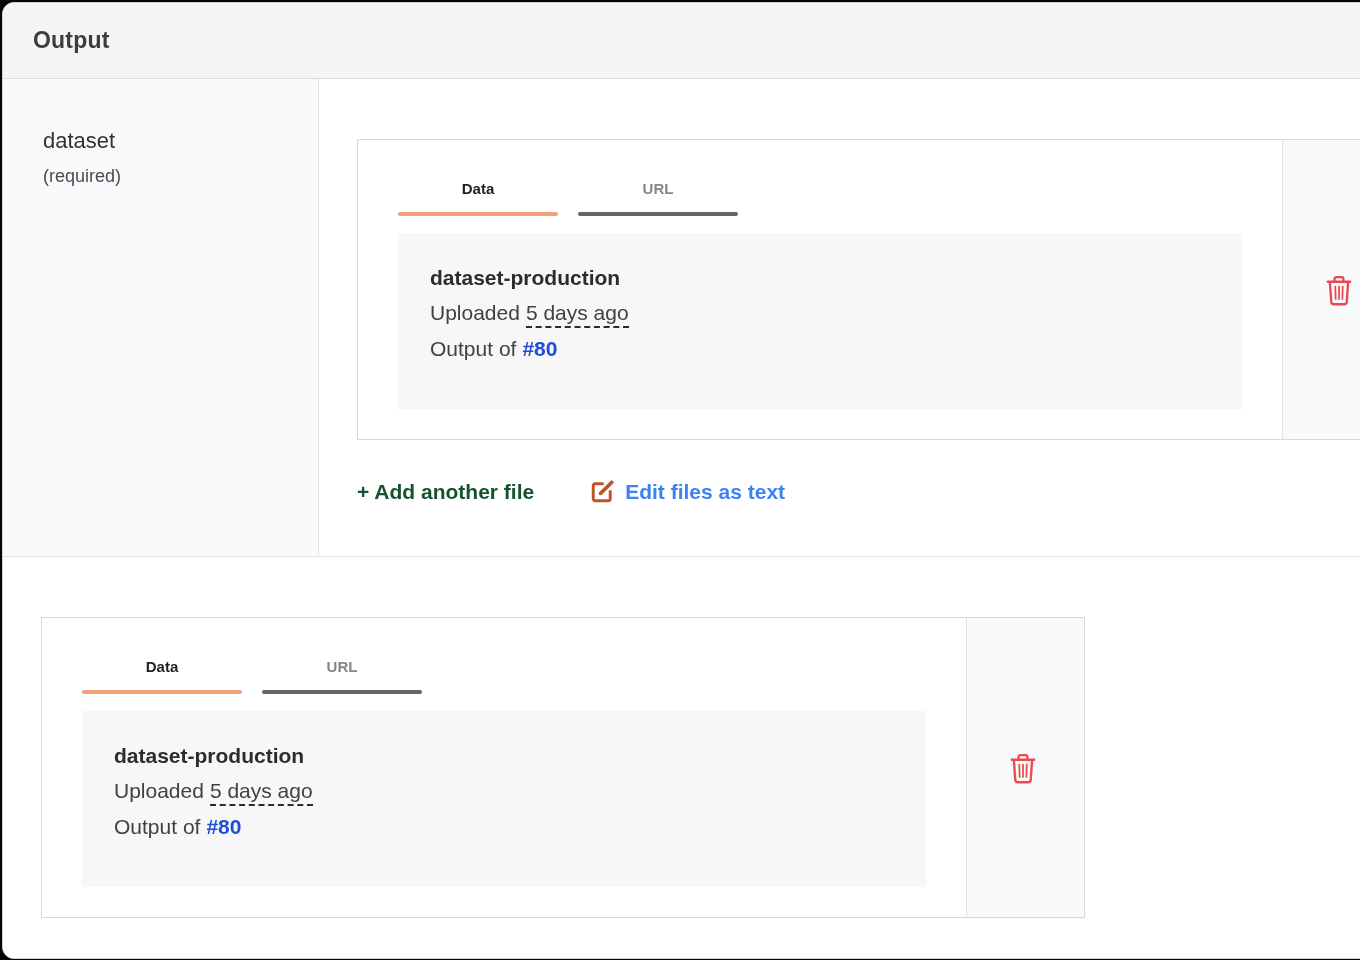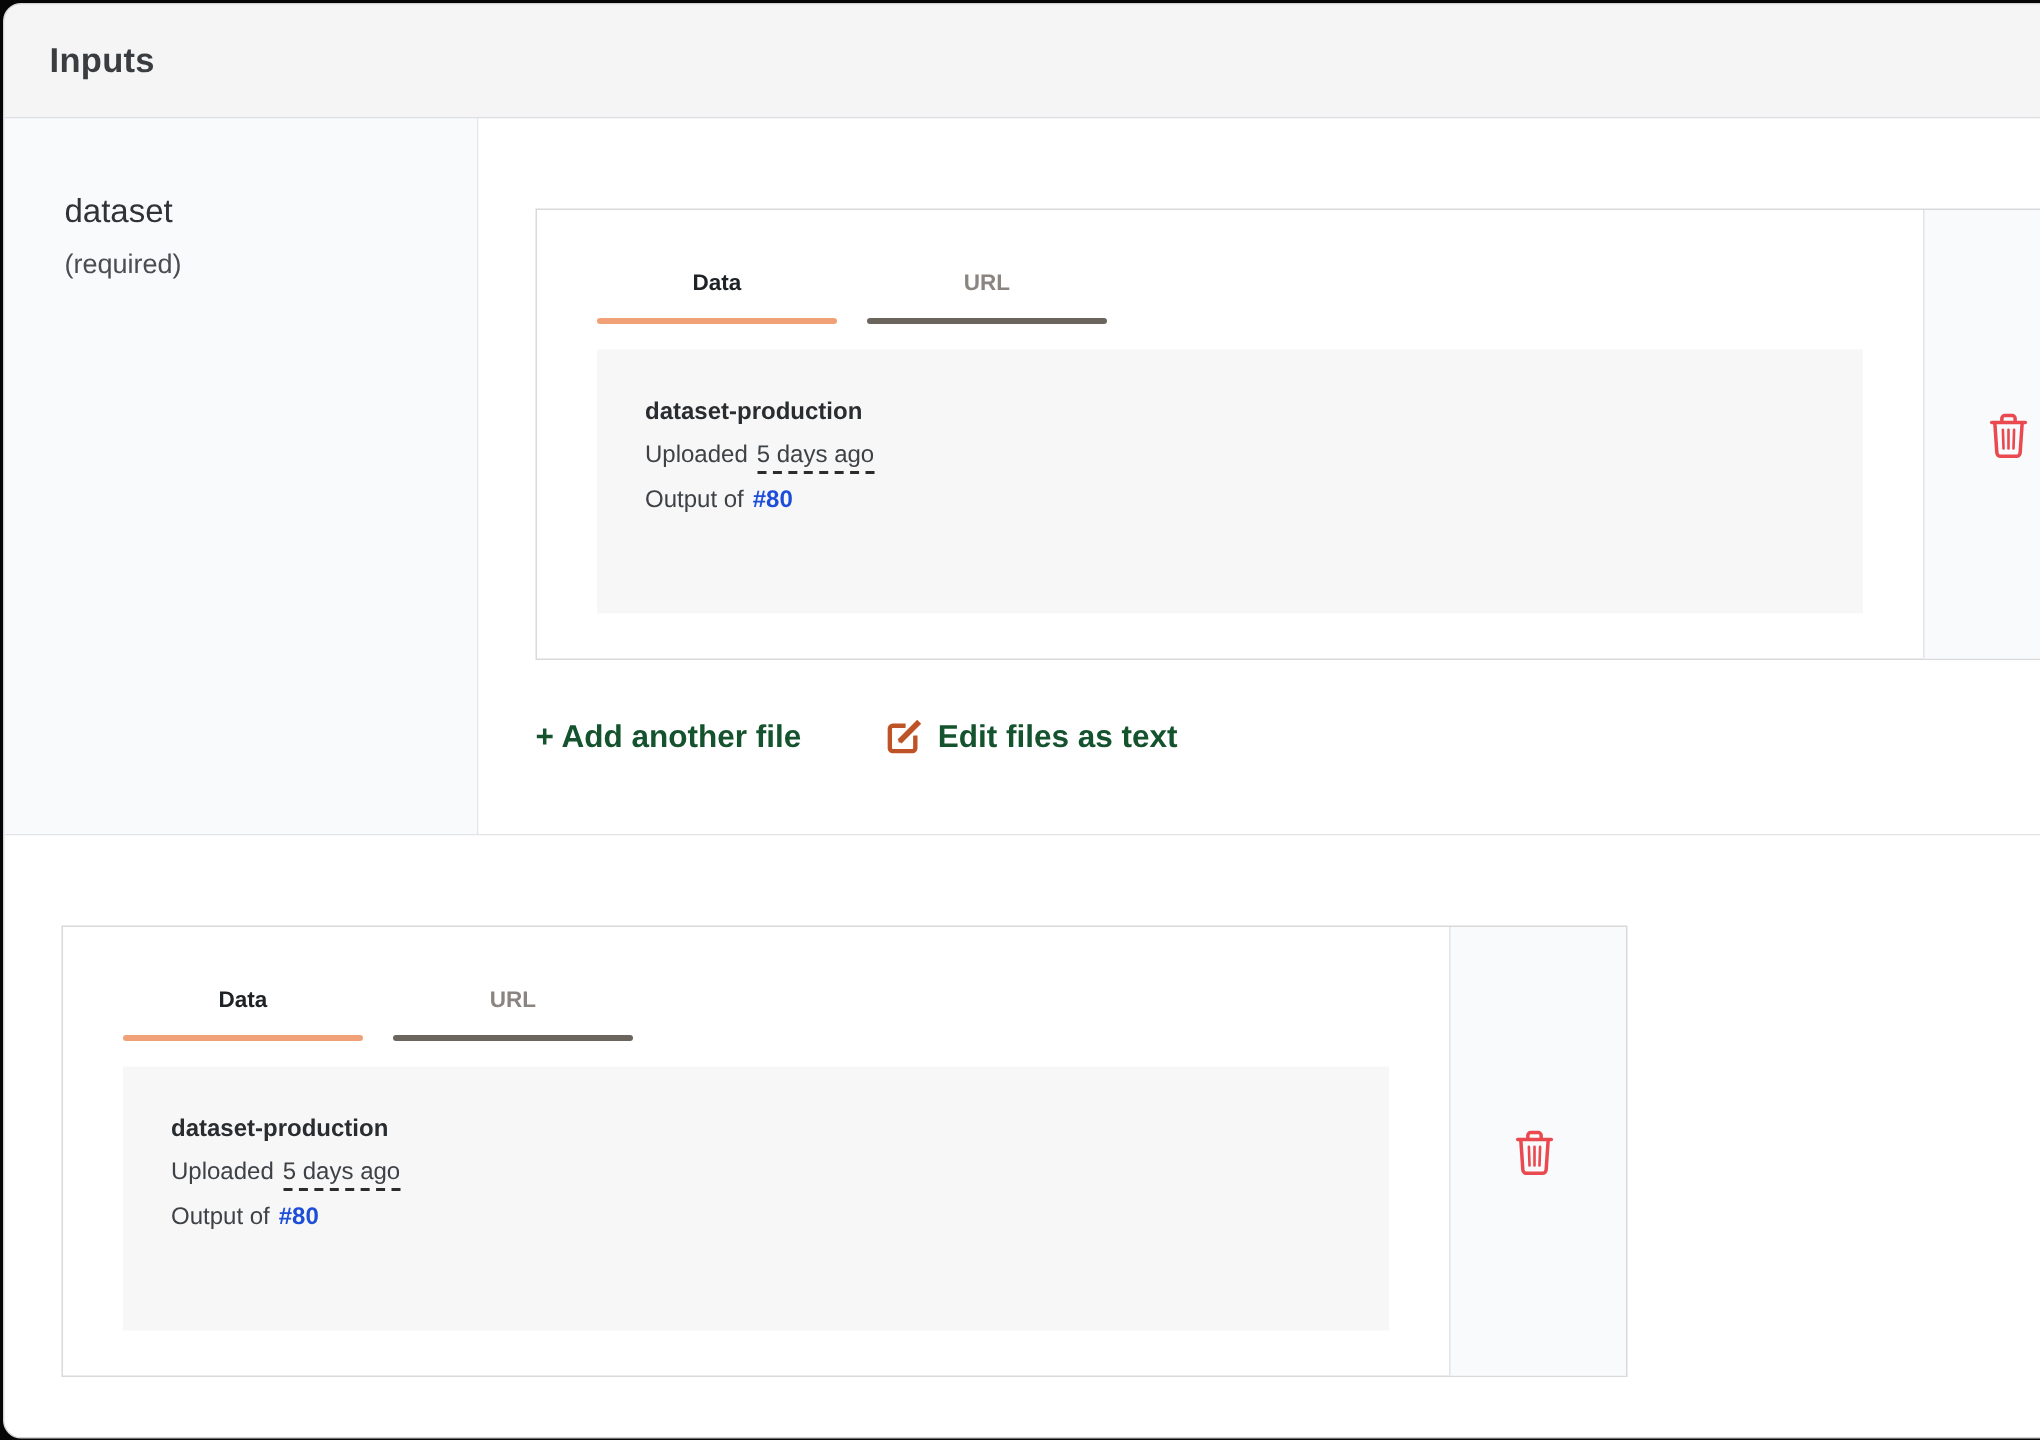--- a/index.html
+++ b/index.html
@@ -96,21 +96,21 @@
   }
   .tab-bar { height: 4px; border-radius: 3px; margin-top: 15px; }
   .tab-active .tab-label { color: #202326; }
   .tab-active .tab-bar { background: #f1a178; }
   .tab-inactive .tab-label { color: #8b8581; }
   .tab-inactive .tab-bar { background: #6c655e; }
   .file-box {
     background: #f7f7f7;
     height: 176px;
     padding: 33px 32px 0 32px;
-    font-size: 16px;
+    font-size: 21px;
     color: #3e4246;
   }
   .file-name {
     font-weight: bold;
     color: #2a2d30;
     margin-bottom: 11px;
   }
   .file-line { margin-bottom: 12px; }
   .uploaded-prefix, .output-prefix { margin-right: 6px; }
   .uploaded-time {
@@ -127,36 +127,36 @@
   .actions {
     margin-top: 39px;
     display: flex;
     align-items: center;
     gap: 56px;
     font-size: 21px;
     font-weight: bold;
   }
   .add-link { color: #14532d; text-decoration: none; cursor: pointer; }
   .edit-link {
-    color: #14532d;
+    color: #3b82f6;
     text-decoration: none;
     cursor: pointer;
     display: inline-flex;
     align-items: center;
     gap: 10px;
   }
   .icon { display: inline-block; line-height: 0; }
 </style>
 </head>
 <body>
 
 <div class="panel">
 
   <div class="header">
-    <span>Inputs</span>
+    <span>Output</span>
   </div>
 
   <div class="row row-1">
     <div class="sidebar-cell">
       <div class="field-label">dataset</div>
       <div class="field-required">(required)</div>
     </div>
     <div class="main-cell">
 
       <div class="file-card">

